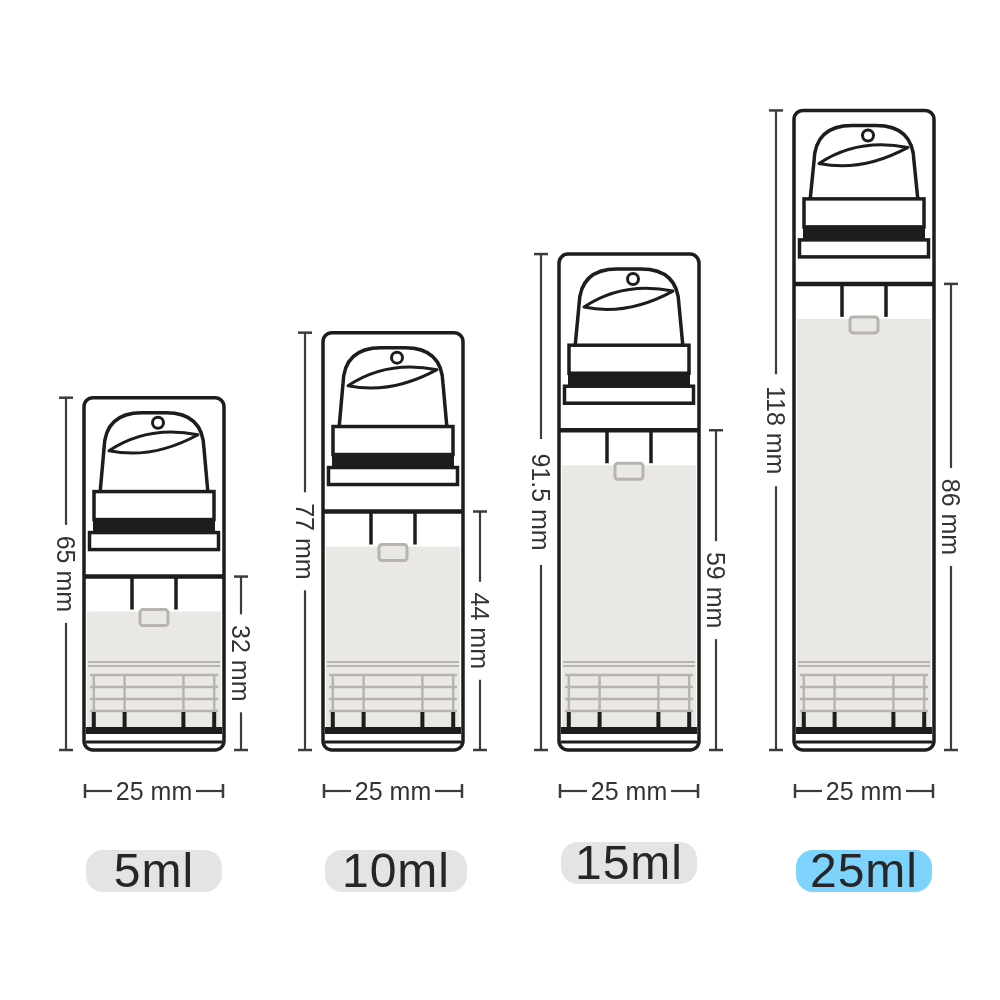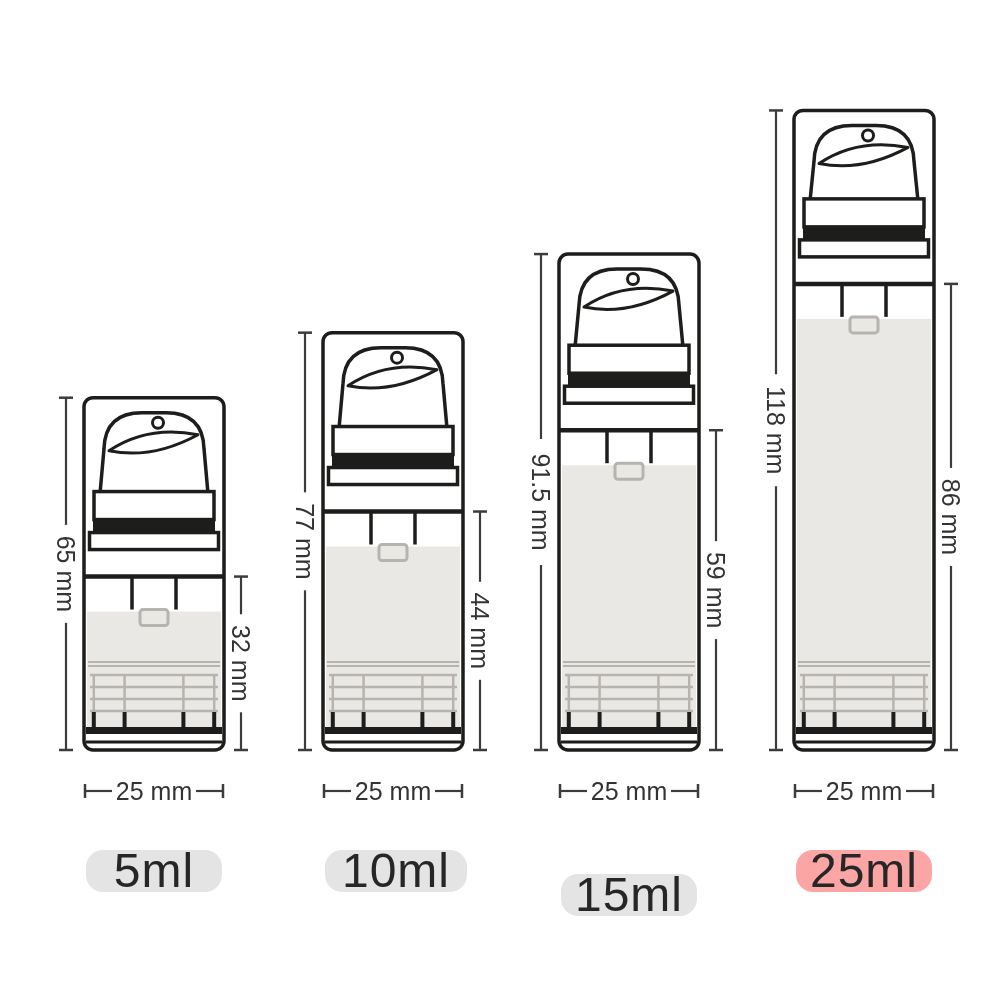--- a/index.html
+++ b/index.html
@@ -221,16 +221,16 @@
         <line x1="795" y1="784" x2="795" y2="798" stroke="#3c3c3c" stroke-width="2.5" stroke-linecap="butt"></line>
         <line x1="795" y1="791" x2="822" y2="791" stroke="#3c3c3c" stroke-width="2.2" stroke-linecap="butt"></line>
         <line x1="906" y1="791" x2="933" y2="791" stroke="#3c3c3c" stroke-width="2.2" stroke-linecap="butt"></line>
         <line x1="933" y1="784" x2="933" y2="798" stroke="#3c3c3c" stroke-width="2.5" stroke-linecap="butt"></line>
         <text x="864" y="791" font-size="25" fill="#333333" text-anchor="middle" dominant-baseline="central">25 mm</text>
       </g>
     </svg>
   <div id="badges">
       <div class="badge" style="left: 86px; top: 850px; width: 136px; background: rgb(228, 228, 228); color: rgb(38, 38, 38);">5ml</div>
       <div class="badge" style="left: 325px; top: 850px; width: 142px; background: rgb(228, 228, 228); color: rgb(38, 38, 38);">10ml</div>
-      <div class="badge" style="left: 561px; top: 874px; width: 136px; background: rgb(228, 228, 228); color: rgb(38, 38, 38);">15ml</div>
-      <div class="badge" style="left: 796px; top: 850px; width: 136px; background: #fca5a5; color: rgb(38, 38, 38);">25ml</div>
+      <div class="badge" style="left: 561px; top: 842px; width: 136px; background: rgb(228, 228, 228); color: rgb(38, 38, 38);">15ml</div>
+      <div class="badge" style="left: 796px; top: 850px; width: 136px; background: #7dd3fc; color: rgb(38, 38, 38);">25ml</div>
     </div>
 </div>
 
 </body></html>

